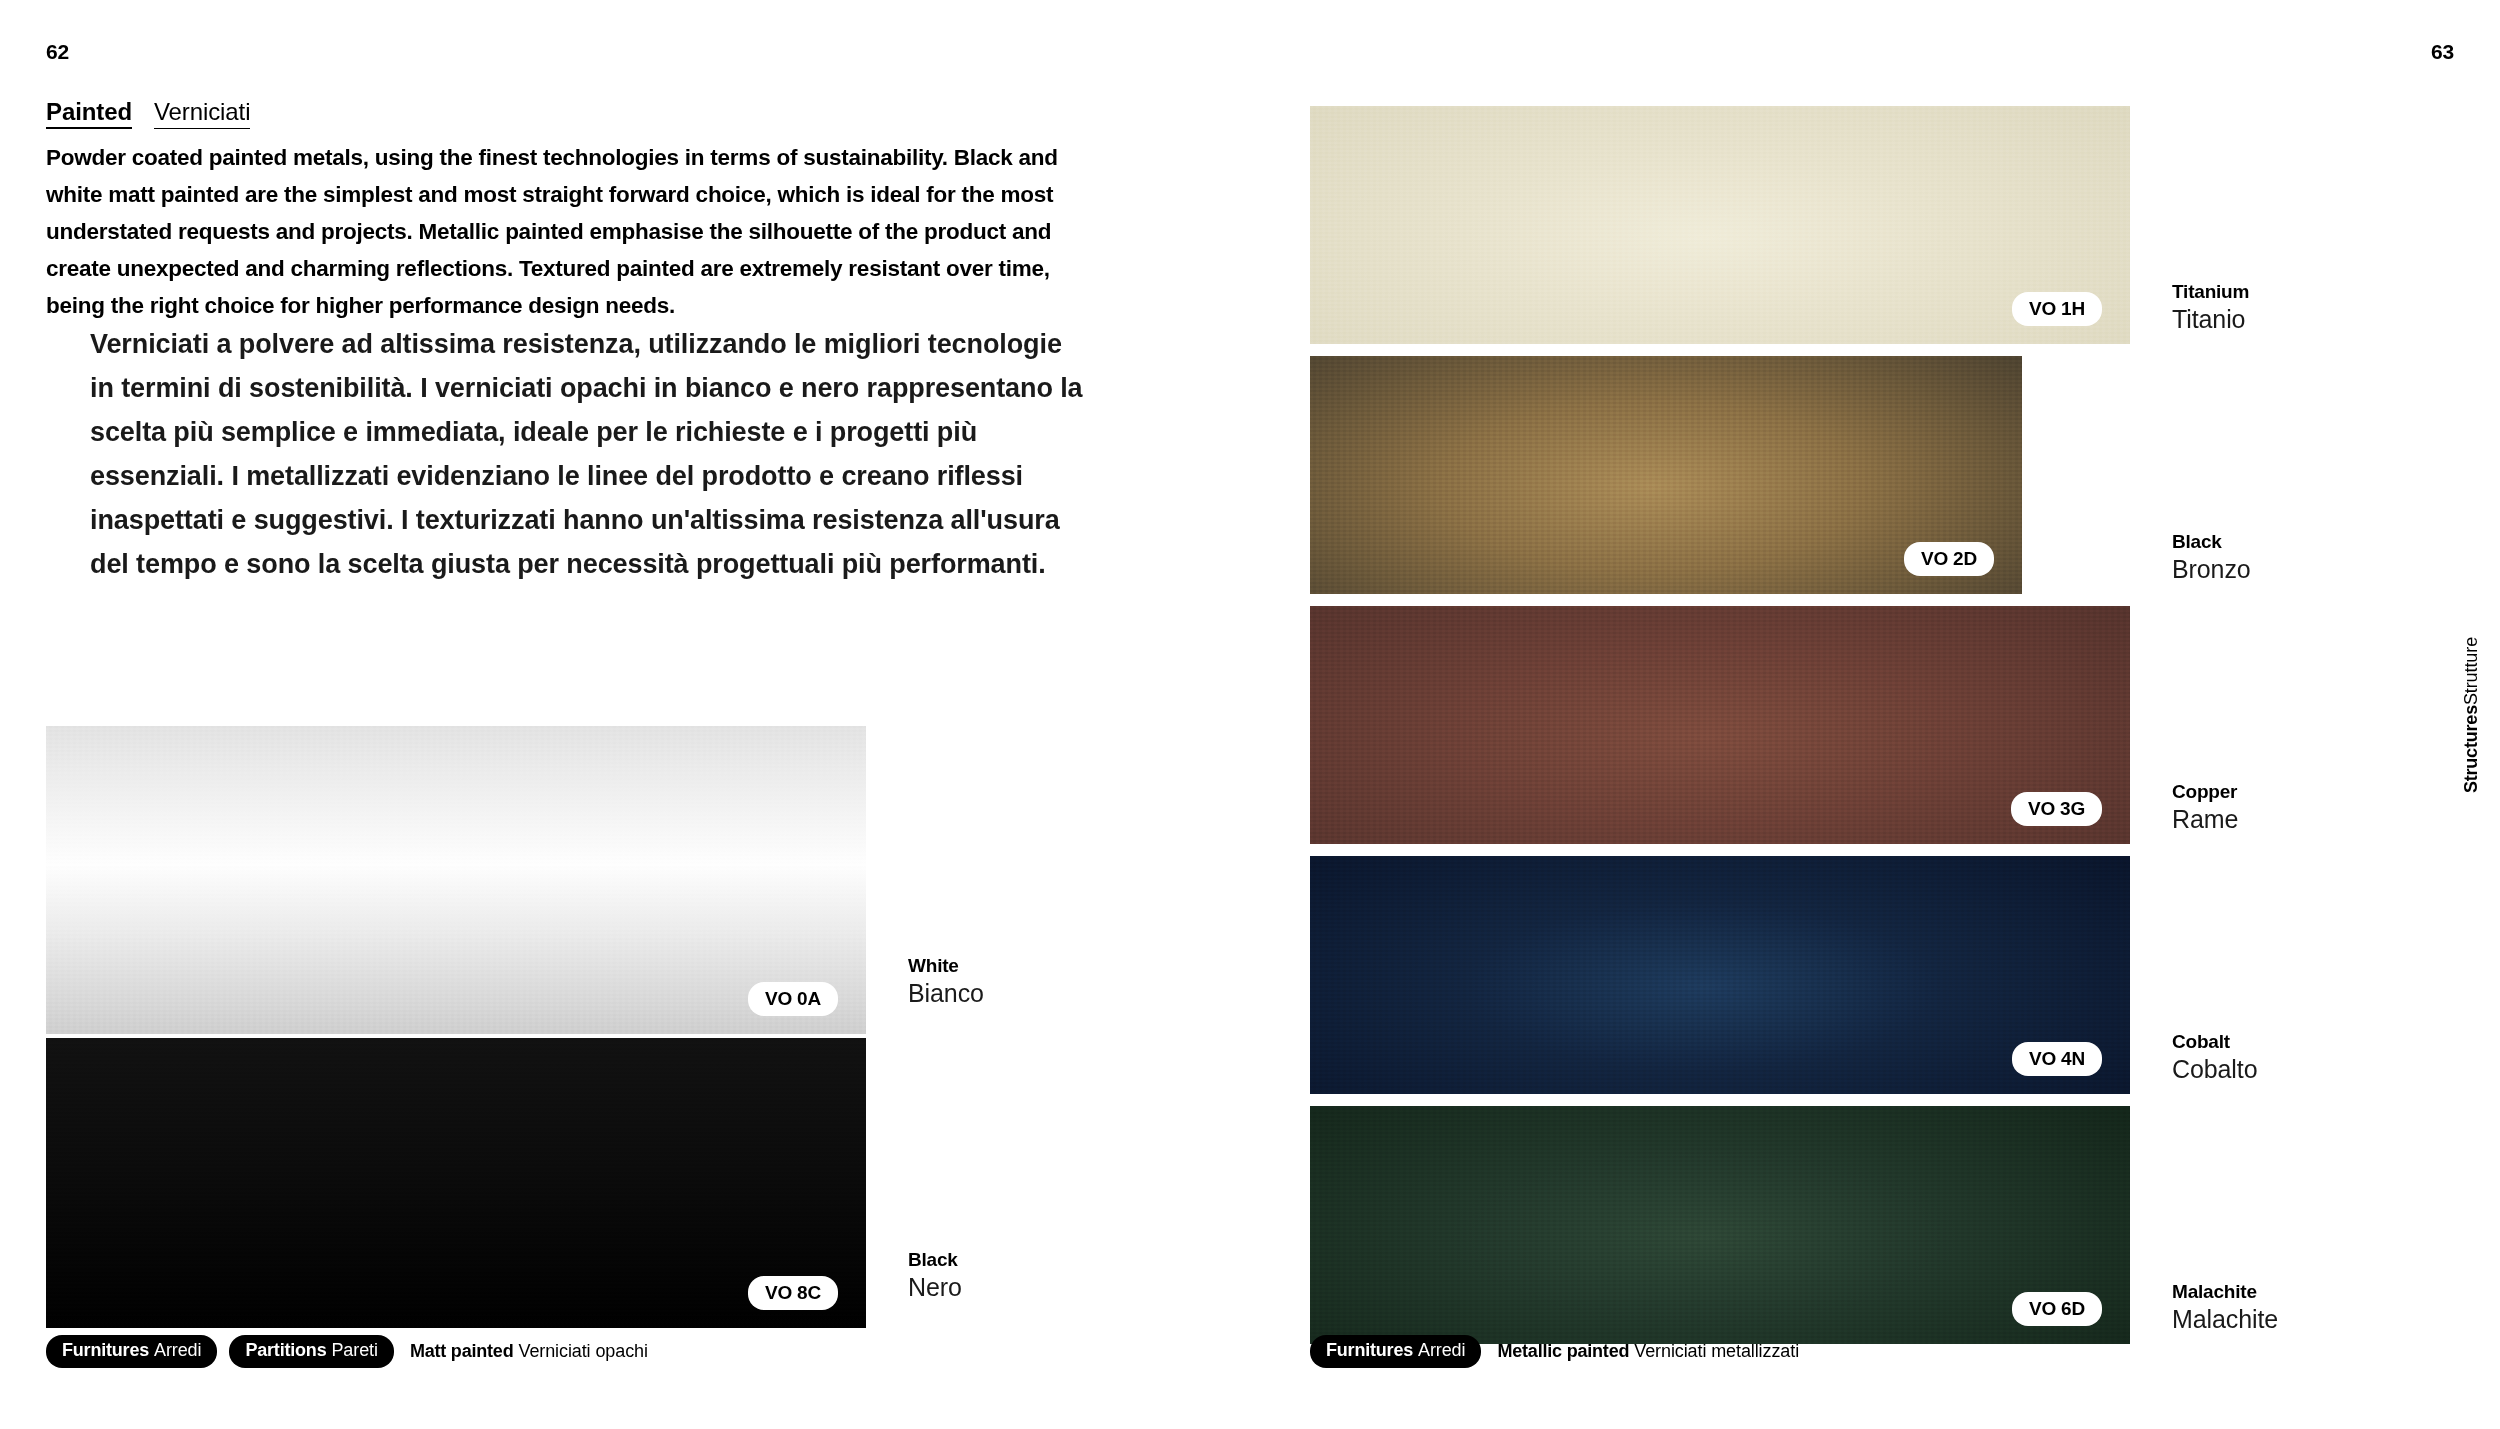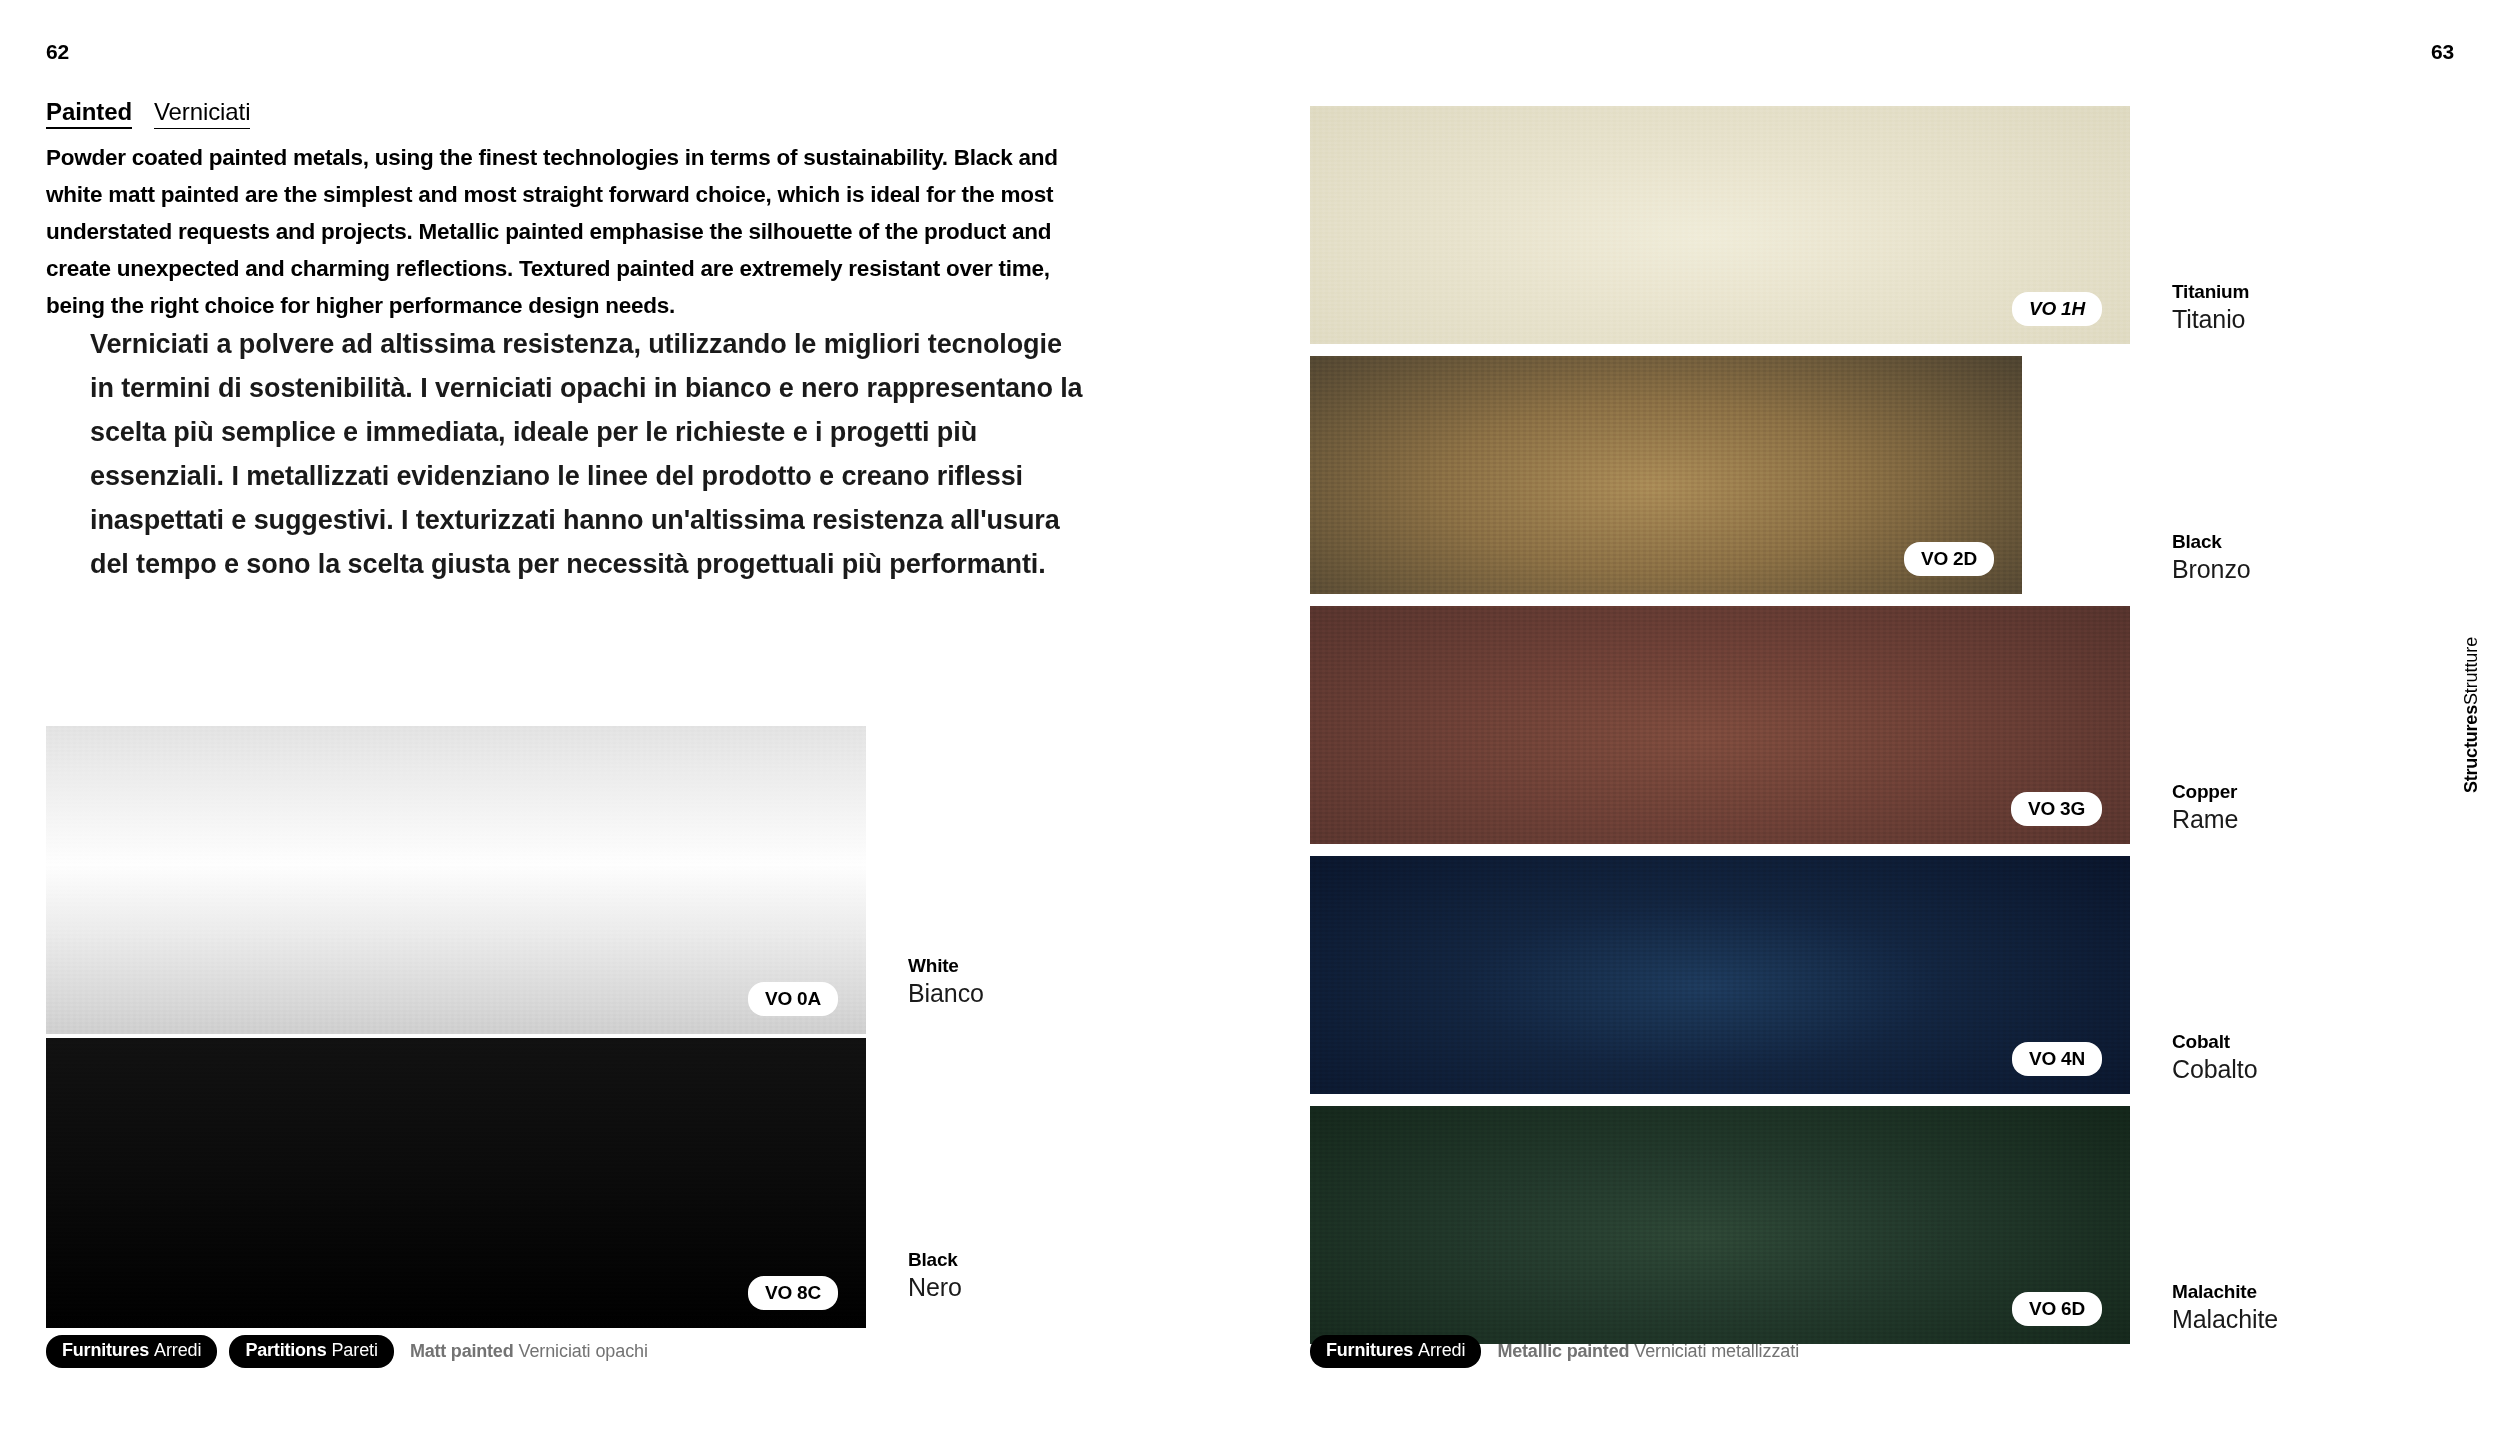--- a/index.html
+++ b/index.html
@@ -86,21 +86,21 @@
   
   .badge-bar { position: absolute; bottom: 61px; display: flex; align-items: center; }
   .pill {
     background: #000; color: #fff; border-radius: 16px;
     padding: 6px 16px 7px 16px; margin-right: 12px;
     font-size: 18px; white-space: nowrap; line-height: 1.1;
   }
   .pill b { font-weight: bold; letter-spacing: -0.2px; }
   .pill span { font-weight: normal; margin-left: 5px; letter-spacing: -0.1px; }
   .plain {
-    font-size: 18px; color: #737373; white-space: nowrap; margin-left: 4px;
+    font-size: 18px; color: #000000; white-space: nowrap; margin-left: 4px;
   }
   .plain b { font-weight: bold; letter-spacing: -0.2px; }
   .plain span { font-weight: normal; margin-left: 5px; letter-spacing: -0.1px; }
 
   
   #edge-tab {
     position: absolute; right: 18px; top: 50%;
     transform: translateY(-50%) ;
     writing-mode: vertical-rl;
     text-orientation: mixed;
@@ -159,21 +159,21 @@
       </div>
       <div class="plain">
         <b>Matt painted</b><span>Verniciati opachi</span>
       </div>
     </div>
   </div>
 
   <div id="right-page">
 
     <div class="swatch-row" style="left:0; top:106px;">
-      <div class="swatch" id="sw-titanium" style="width: 820px; height: 238px; background: radial-gradient(70% 85% at 48% 55%, rgb(240, 236, 217) 0%, rgb(232, 227, 205) 42%, rgb(222, 217, 192) 100%), linear-gradient(rgb(222, 217, 192) 0%, rgb(232, 227, 205) 50%, rgb(220, 215, 189) 100%); font-style: italic;">
+      <div class="swatch" id="sw-titanium" style="width: 820px; height: 238px; background: radial-gradient(70% 85% at 48% 55%, rgb(240, 236, 217) 0%, rgb(232, 227, 205) 42%, rgb(222, 217, 192) 100%), linear-gradient(rgb(222, 217, 192) 0%, rgb(232, 227, 205) 50%, rgb(220, 215, 189) 100%);">
         <div class="grain"></div>
         <div class="code-pill">VO 1H</div>
       </div>
       <div class="name-block" style="left:862px; top:174px;">
         <span class="en">Titanium</span>
         <span class="it">Titanio</span>
       </div>
     </div>
 
     <div class="swatch-row" style="left:0; top:356px;">

